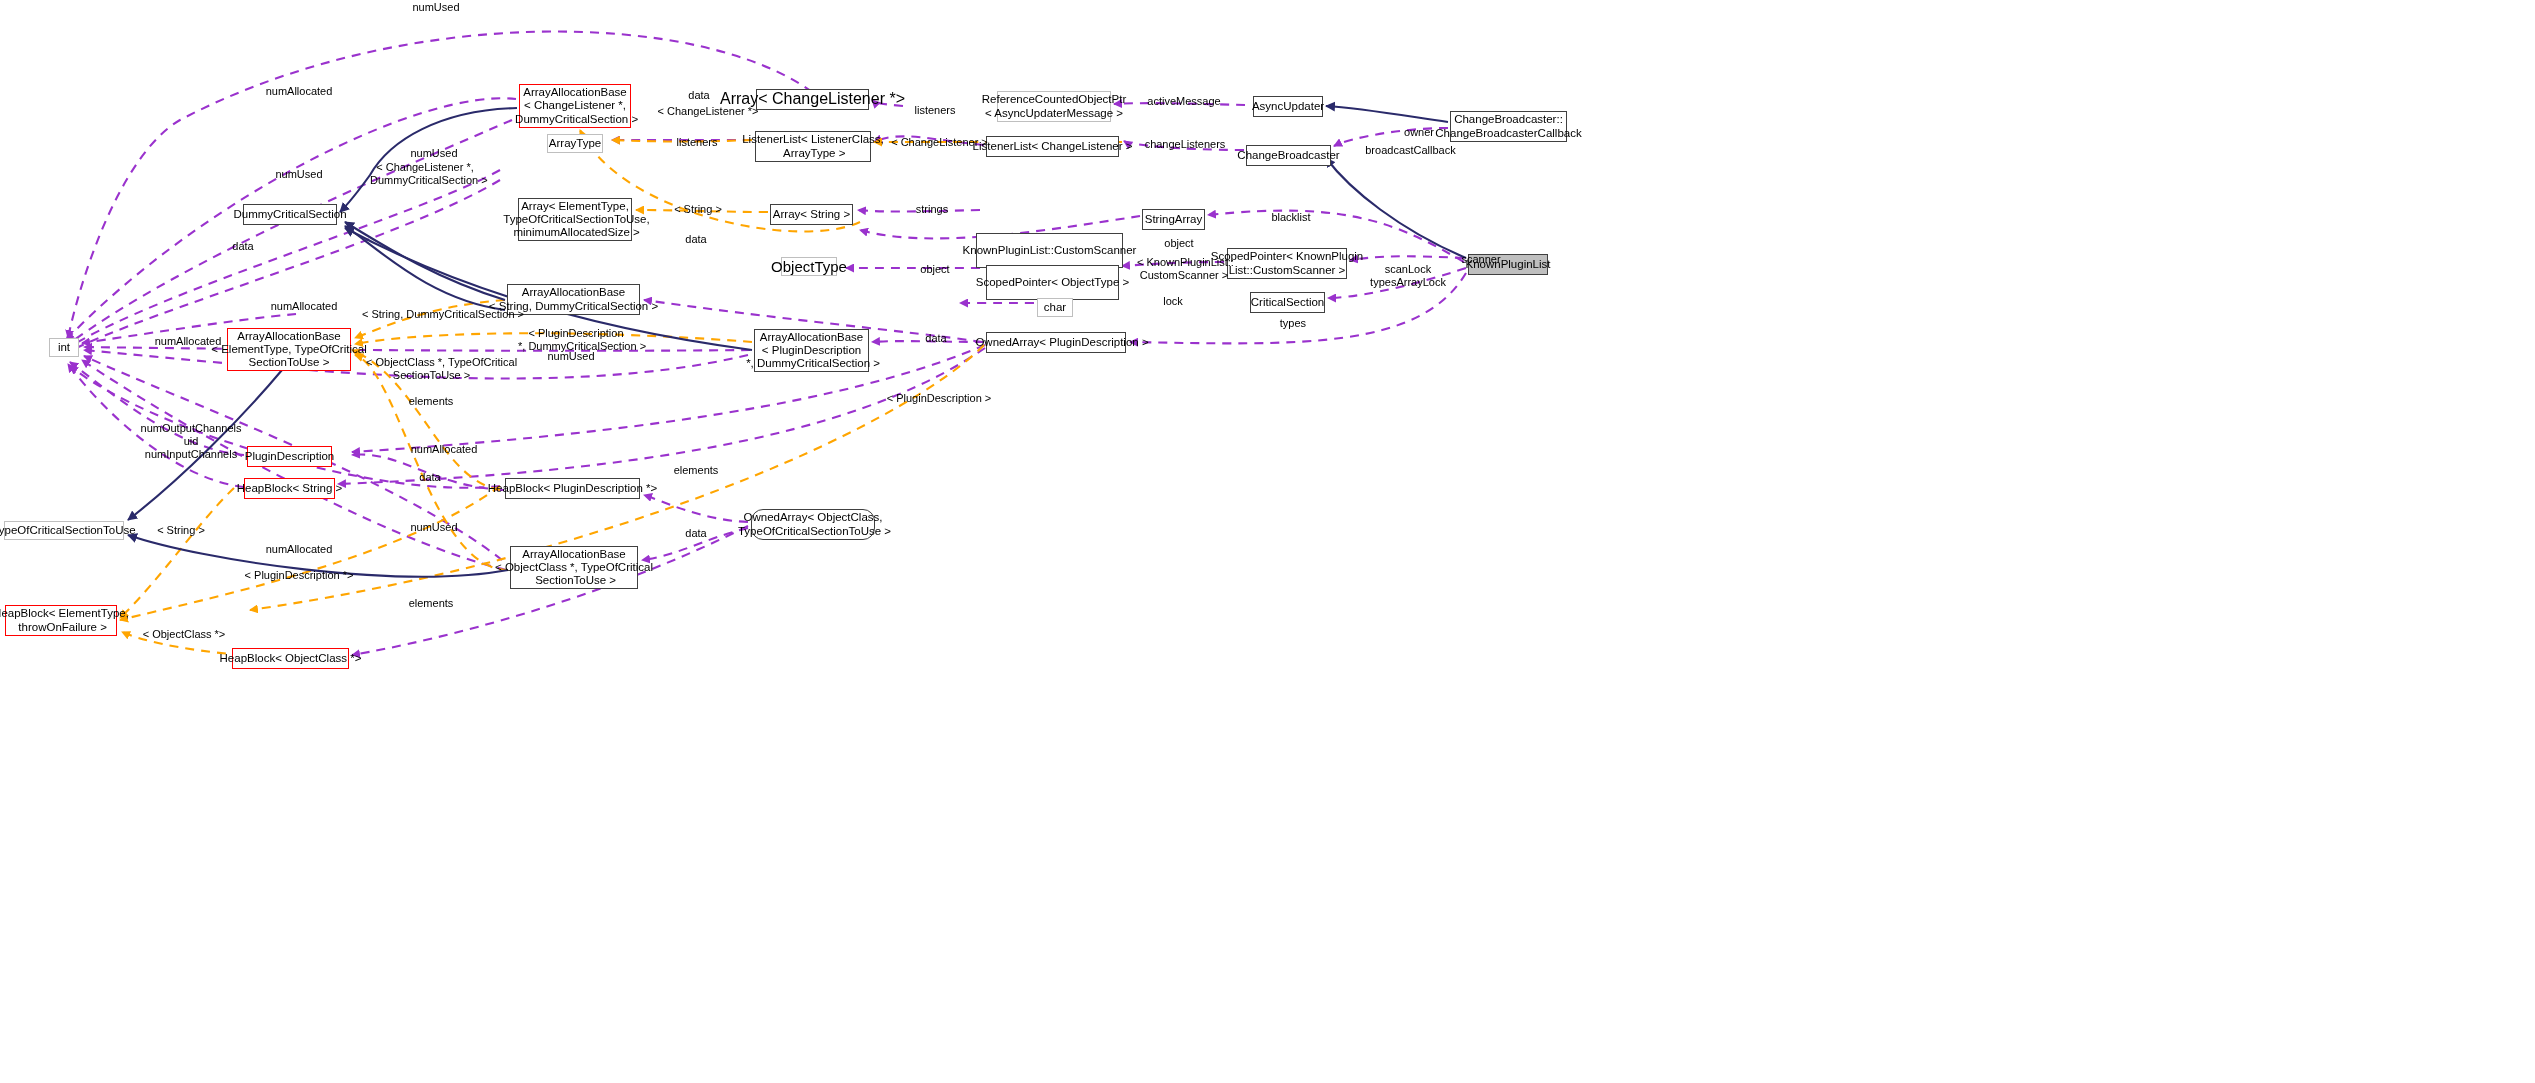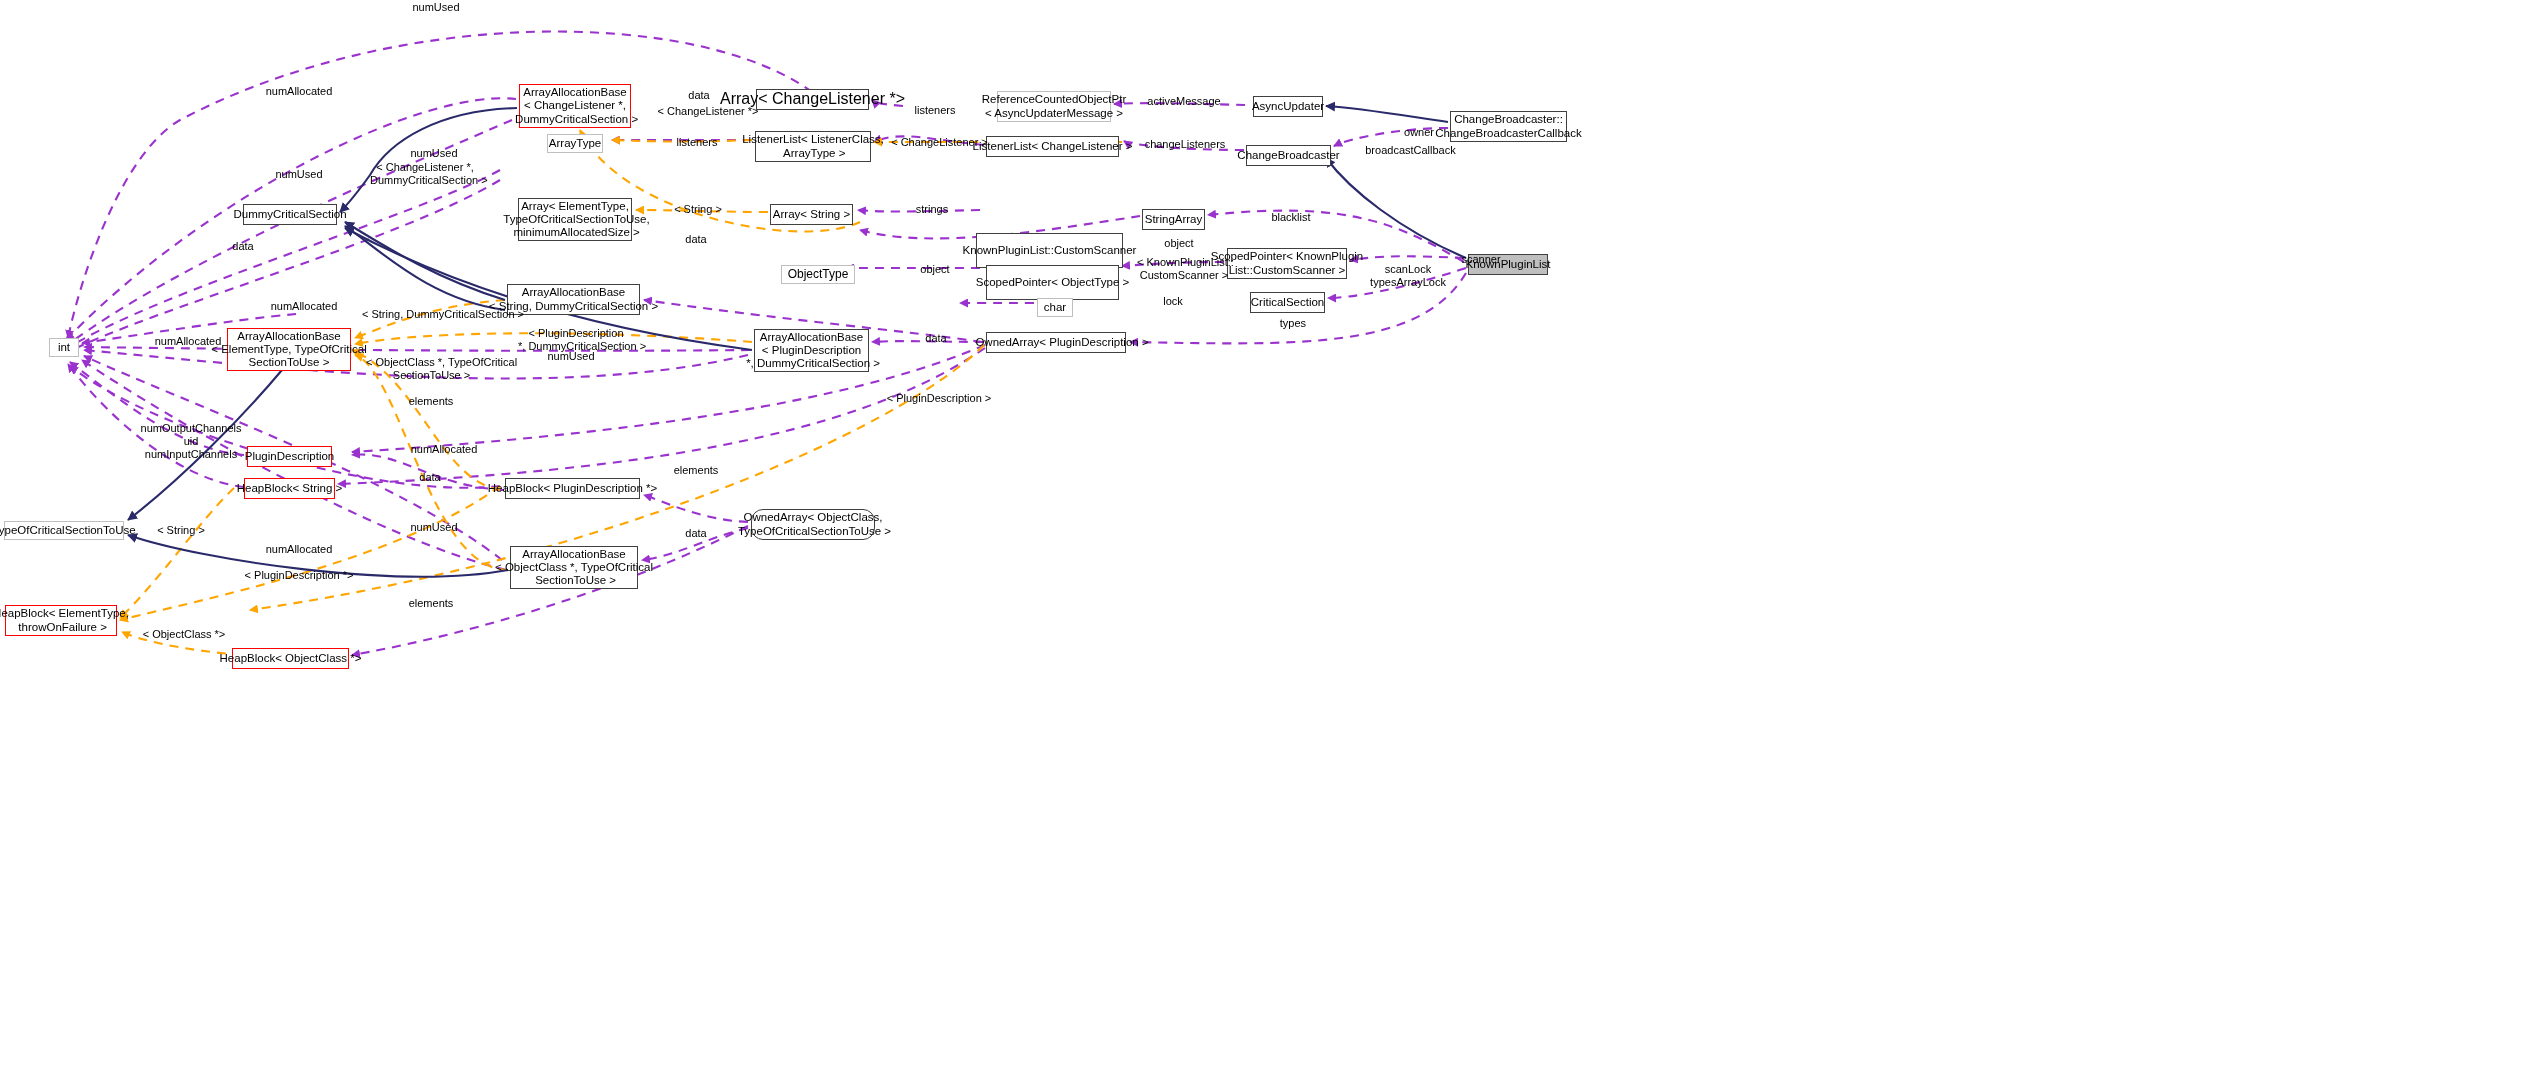--- a/index.html
+++ b/index.html
@@ -153,21 +153,21 @@
       <div class="node n-fill" style="left: 1468px; top: 254px; width: 80px; height: 21px; font-size: 11.5px;">KnownPluginList</div>
       <div class="node n-black" style="left: 243px; top: 204px; width: 94px; height: 21px; font-size: 11.5px;">DummyCriticalSection</div>
       <div class="node n-black" style="left: 518px; top: 198px; width: 114px; height: 43px; font-size: 11.5px;">Array&lt; ElementType,
  TypeOfCriticalSectionToUse,
  minimumAllocatedSize &gt;</div>
       <div class="node n-black" style="left: 770px; top: 204px; width: 83px; height: 21px; font-size: 11.5px;">Array&lt; String &gt;</div>
       <div class="node n-black" style="left: 1142px; top: 209px; width: 63px; height: 21px; font-size: 11.5px;">StringArray</div>
       <div class="node n-black" style="left: 976px; top: 233px; width: 147px; height: 35px; font-size: 11.5px;">KnownPluginList::CustomScanner</div>
       <div class="node n-black" style="left: 1227px; top: 248px; width: 120px; height: 31px; font-size: 11.5px;">ScopedPointer&lt; KnownPlugin
 List::CustomScanner &gt;</div>
-      <div class="node n-grey" style="left: 781px; top: 265px; width: 74px; height: 19px; font-size: 12px;">ObjectType</div>
+      <div class="node n-grey" style="left: 781px; top: 257px; width: 56px; height: 19px; font-size: 15px;">ObjectType</div>
       <div class="node n-black" style="left: 986px; top: 265px; width: 133px; height: 35px; font-size: 11.5px;">ScopedPointer&lt; ObjectType &gt;</div>
       <div class="node n-black" style="left: 507px; top: 284px; width: 133px; height: 31px; font-size: 11.5px;">ArrayAllocationBase
 &lt; String, DummyCriticalSection &gt;</div>
       <div class="node n-grey" style="left: 1037px; top: 298px; width: 36px; height: 19px; font-size: 11.5px;">char</div>
       <div class="node n-black" style="left: 1250px; top: 292px; width: 75px; height: 21px; font-size: 11.5px;">CriticalSection</div>
       <div class="node n-grey" style="left: 49px; top: 338px; width: 30px; height: 19px; font-size: 11.5px;">int</div>
       <div class="node n-red" style="left: 227px; top: 328px; width: 124px; height: 43px; font-size: 11.5px;">ArrayAllocationBase
 &lt; ElementType, TypeOfCritical
 SectionToUse &gt;</div>
       <div class="node n-black" style="left: 754px; top: 329px; width: 115px; height: 43px; font-size: 11.5px;">ArrayAllocationBase

